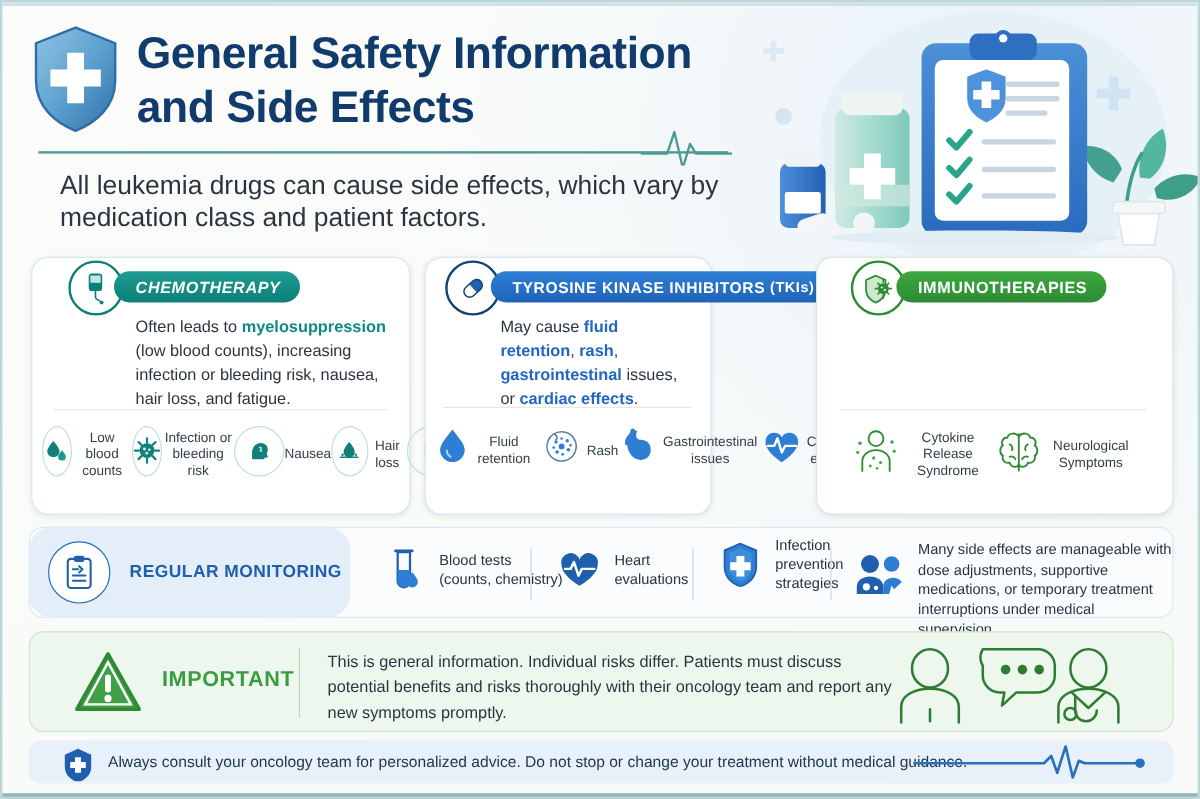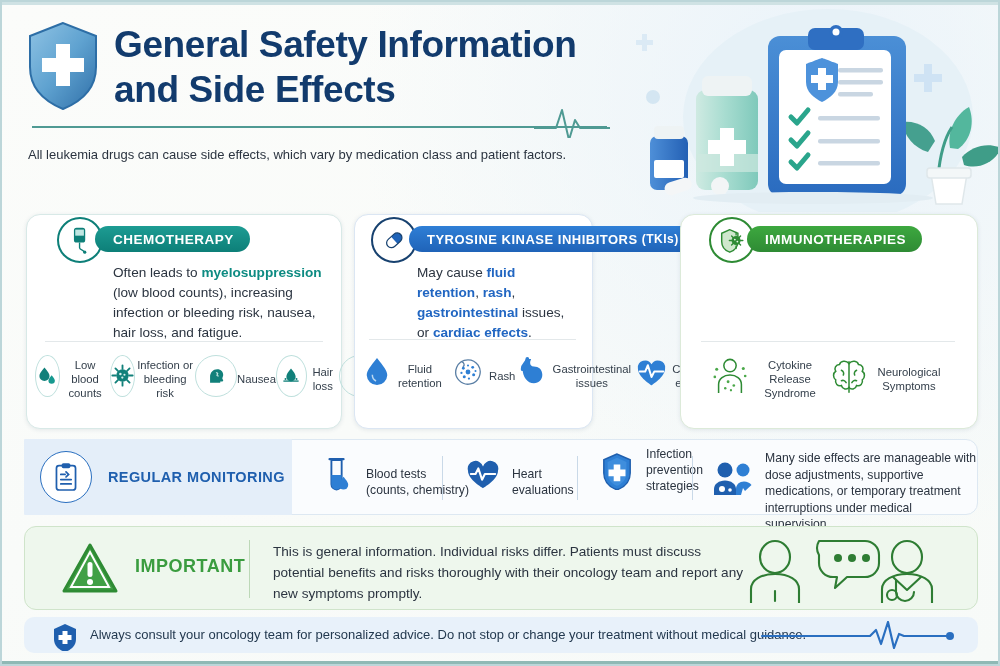--- a/index.html
+++ b/index.html
@@ -23,22 +23,22 @@
   .header{position:absolute;left:0;top:0;width:660px;height:200px;}
   .shield-big{position:absolute;left:22px;top:18px;width:78px;height:92px;}
   .title{
     position:absolute;left:112px;top:20px;width:520px;
     font-size:37px;line-height:45px;font-weight:bold;color:#123b6d;
     letter-spacing:-0.4px;
   }
   .title-rule{position:absolute;left:30px;top:124px;width:575px;height:2px;background:#4f9a93;}
   .title-ecg{position:absolute;left:530px;top:100px;width:80px;height:36px;}
   .subtitle{
-    position:absolute;left:26px;top:140px;width:560px;
-    font-size:13px;line-height:26px;color:#2b3440;
+    position:absolute;left:48px;top:140px;width:560px;
+    font-size:22px;line-height:26px;color:#2b3440;
   }
 
   
   .hero{position:absolute;right:0;top:0;width:370px;height:210px;}
 
   
   .card{
     position:absolute;top:212px;height:215px;
     background:#ffffff;border-radius:14px;
     box-shadow:0 1px 4px rgba(30,60,90,.10);
@@ -47,21 +47,21 @@
   .card.chemo{left:24px;width:316px;border:1px solid #d8e9e7;}
   .card.tki{left:352px;width:239px;border:1px solid #dbe6f3;}
   .card.immuno{left:678px;width:298px;border:1px solid #dcead9;}
 
   .badge{
     position:absolute;top:11px;height:26px;border-radius:13px;
     display:flex;align-items:center;color:#fff;font-weight:bold;
     letter-spacing:.5px;padding:0 16px 0 18px;box-sizing:border-box;
     font-size:13.5px;white-space:nowrap;
   }
-  .badge.chemo{left:68px;background:linear-gradient(180deg,#1d9c93 0%,#0d7f78 100%);}
+  .badge.chemo{left:68px;background:linear-gradient(180deg,#1d9c93 0%,#0d7f78 100%);font-style:italic;}
   .badge.tki{left:54px;background:linear-gradient(180deg,#2f7fd6 0%,#1f63b8 100%);font-size:13px;}
   .badge.immuno{left:66px;background:linear-gradient(180deg,#3da83f 0%,#2e8b34 100%);}
   .badge .sub{font-weight:bold;font-size:12px;margin-left:4px;}
 
   .icon-circle{
     position:absolute;top:2px;width:46px;height:46px;border-radius:50%;
     background:#fff;box-sizing:border-box;display:flex;align-items:center;justify-content:center;
   }
   .icon-circle.chemo{left:30px;border:2px solid #0d7f78;}
   .icon-circle.tki{left:16px;border:2px solid #17416f;}
@@ -99,31 +99,31 @@
   }
   .card.immuno .icon-item{flex:0 0 120px;}
 
   
   .monitor{
     position:absolute;left:22px;top:437px;width:954px;height:76px;
     background:#fafcfe;border:1px solid #dde8f2;border-radius:12px;box-sizing:border-box;
   }
   .monitor-pill{
     position:absolute;left:-1px;top:-1px;width:268px;height:76px;
-    background:#e4eef9;border-radius:1px;display:flex;align-items:center;
+    background:#e4eef9;border-radius:20px;display:flex;align-items:center;
   }
   .monitor-pill .ring2{
     width:52px;height:52px;margin-left:16px;border-radius:50%;
     border:1.6px solid #2a6fc0;background:#fff;
     display:flex;align-items:center;justify-content:center;box-sizing:border-box;
   }
   .monitor-pill .mlabel{
     margin-left:16px;font-size:14.5px;font-weight:bold;color:#1f5fae;letter-spacing:.4px;
   }
-  .mon-item{position:absolute;top:12px;display:flex;align-items:flex-end;}
+  .mon-item{position:absolute;top:12px;display:flex;align-items:center;}
   .mon-item .mi-ic{width:40px;height:46px;display:flex;align-items:center;justify-content:center;}
   .mon-item .mi-tx{margin-left:9px;font-size:12.2px;line-height:16px;color:#2b3440;}
   .mon-sep{position:absolute;top:16px;width:1px;height:44px;background:#c9d9e8;}
   .mon-note{
     position:absolute;left:740px;top:10px;width:212px;
     font-size:12.2px;line-height:16.5px;color:#2b3440;
   }
 
   
   .important{

